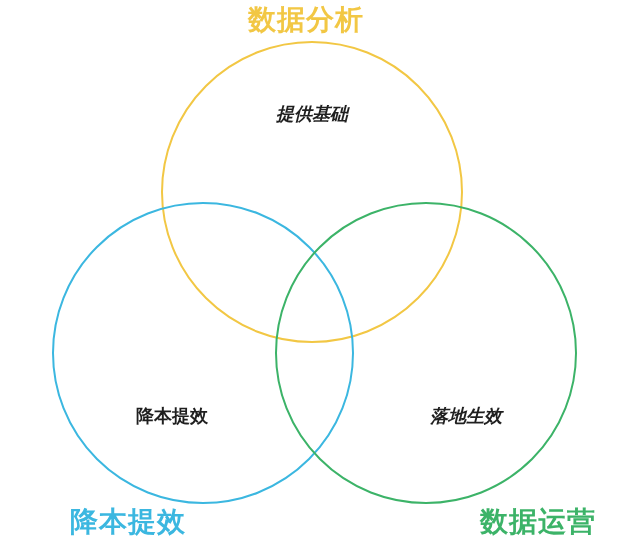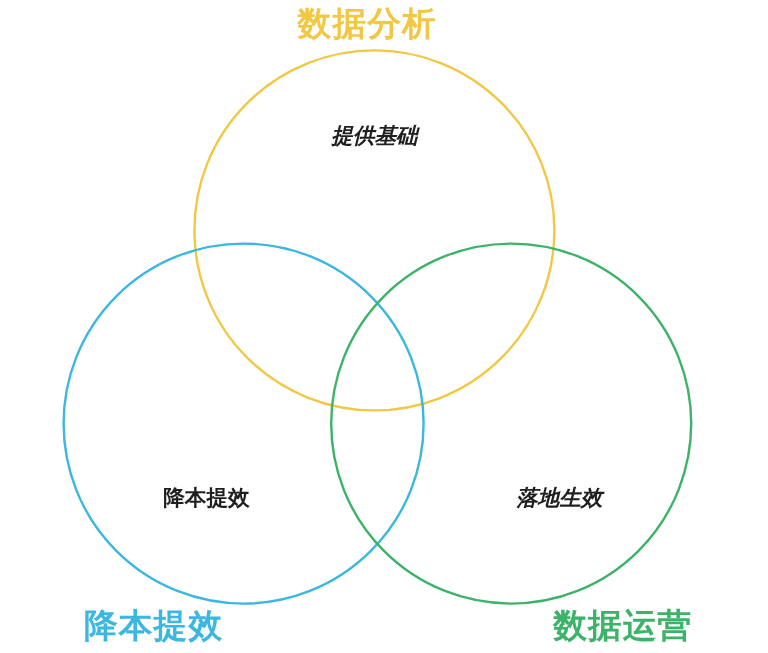--- a/index.html
+++ b/index.html
@@ -45,19 +45,19 @@
 <svg class="venn-svg" viewBox="0 0 640 544">
   <circle cx="312" cy="192" r="150" fill="none" stroke="#f2c744" stroke-width="2"></circle>
   <circle cx="203" cy="353" r="150" fill="none" stroke="#3bb7e0" stroke-width="2"></circle>
   <circle cx="426" cy="353" r="150" fill="none" stroke="#3cb368" stroke-width="2"></circle>
 </svg>
 
 <div class="set-title" style="left:248px; top:6px; color:#f2c744;">数据分析</div>
 
 <div class="set-title" style="left:70px; top:508px; color:#3bb7e0;">降本提效</div>
 
-<div class="set-title" style="left:461px; top:508px; color:#3cb368;">数据运营</div>
+<div class="set-title" style="left:480px; top:508px; color:#3cb368;">数据运营</div>
 
 <div class="inner-label" style="left:312px; top:105px;font-style:italic;">提供基础</div>
 
 <div class="inner-label" style="left:172px; top:407px;">降本提效</div>
 
 <div class="inner-label" style="left:466px; top:407px;font-style:italic;">落地生效</div>
 
 </body></html>

